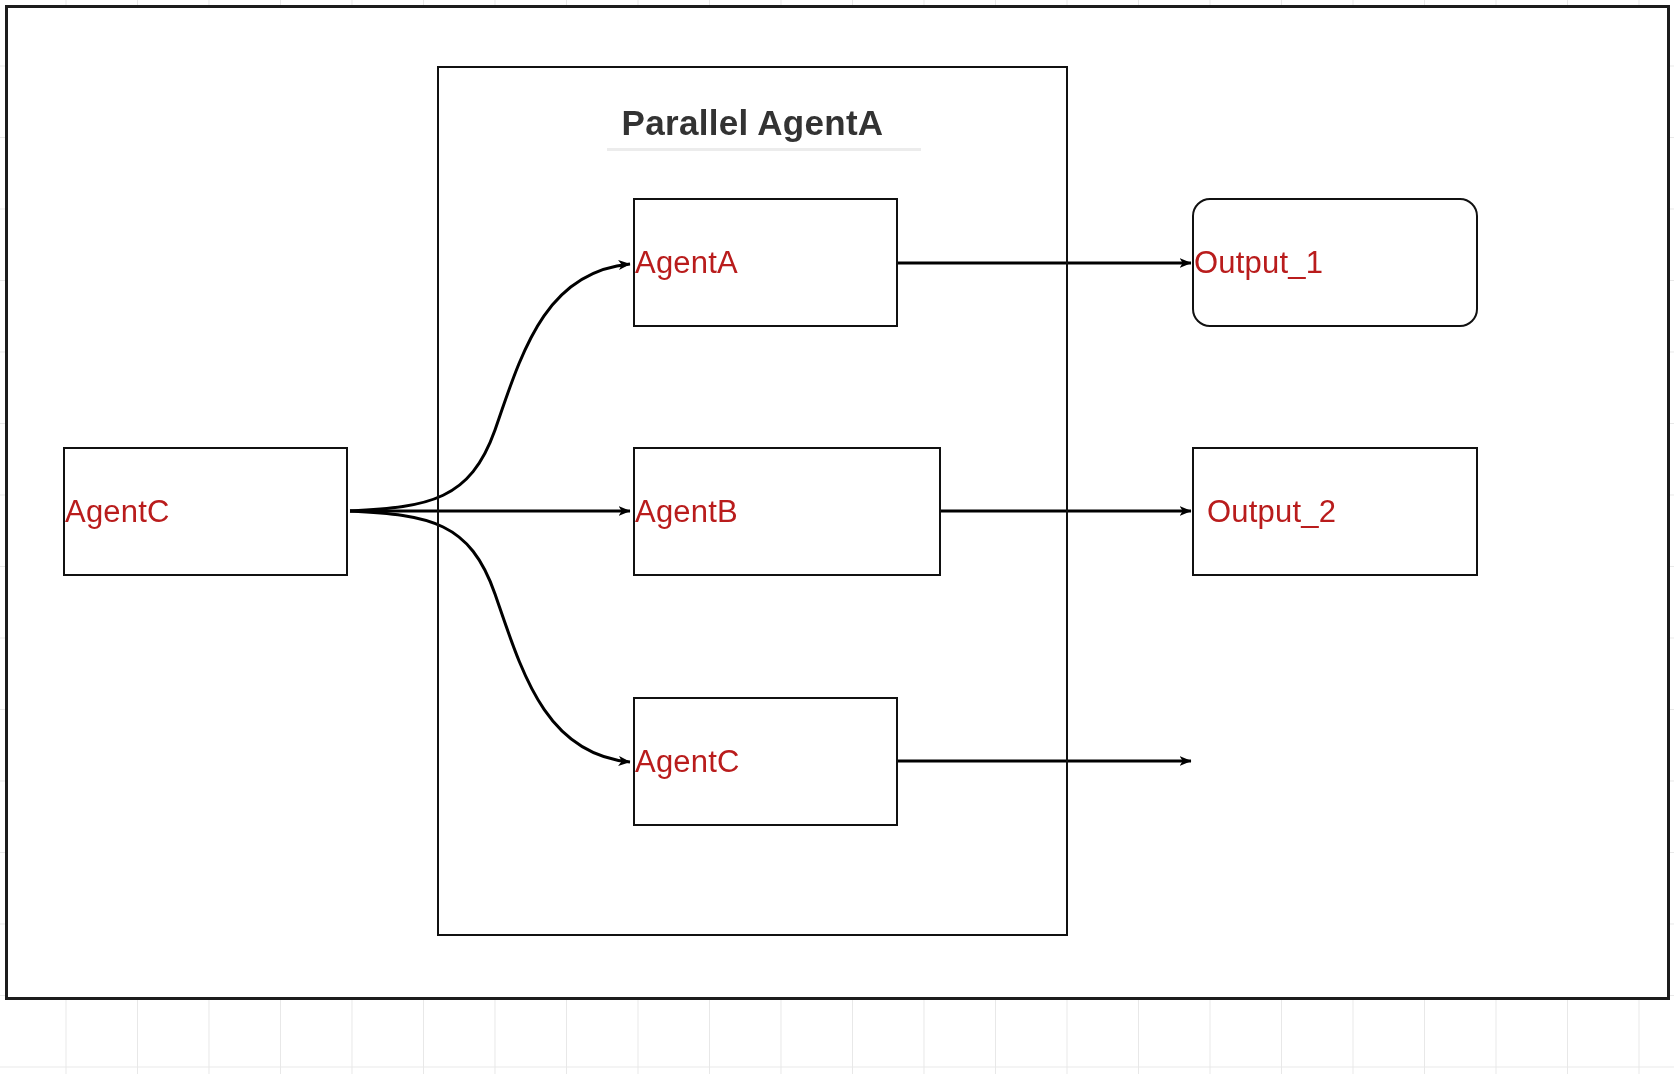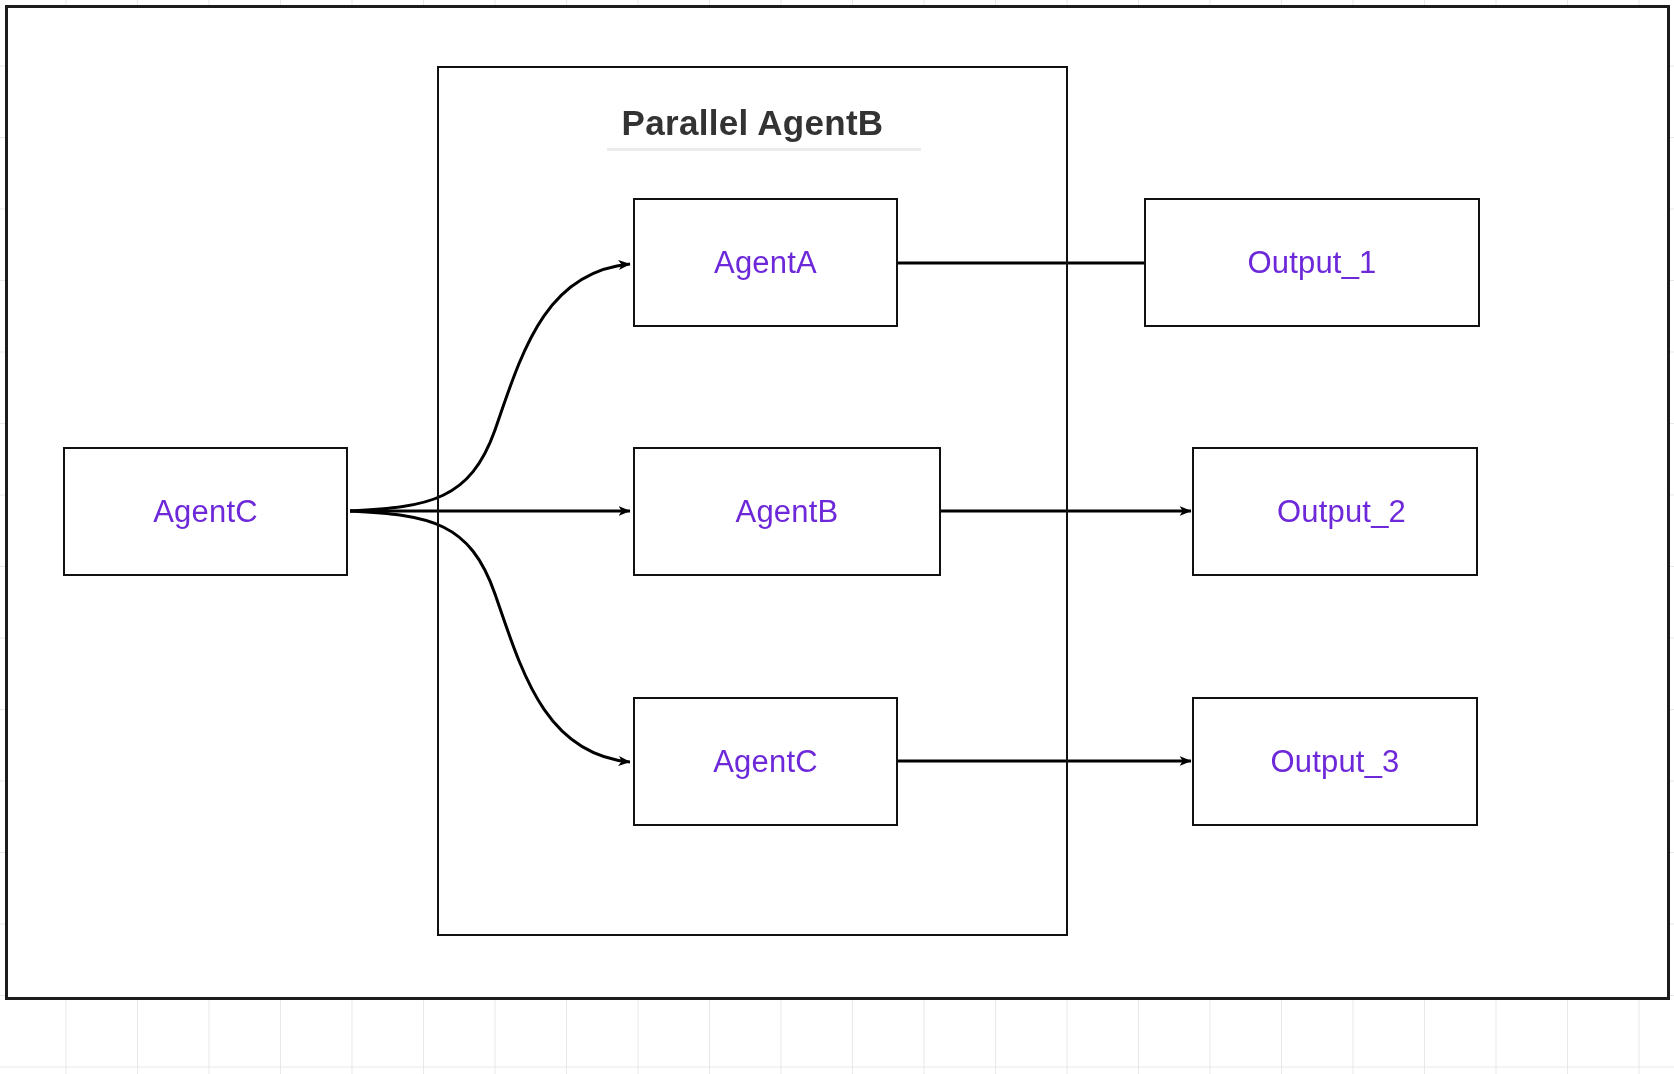--- a/index.html
+++ b/index.html
@@ -46,22 +46,21 @@
     height: 1074px;
     pointer-events: none;
   }
   .node {
     position: absolute;
     box-sizing: border-box;
     background: #ffffff;
     border: 2px solid #111111;
     display: flex;
     align-items: center;
-    justify-content: center;
-    color: #6d28d9;
+    color: #b91c1c;
     font-size: 31px;
     font-weight: 400;
     letter-spacing: 0.2px;
   }
   .group-box {
     position: absolute;
     box-sizing: border-box;
     background: transparent;
     border: 2px solid #111111;
   }
@@ -103,44 +102,41 @@
     <path d="M 350,511 C 430,515 470,522 495,594 C 522,672 545,754 630,762" fill="none" stroke="#000000" stroke-width="3" marker-end="url(#arrow)"></path>
 
     <line x1="898" y1="263" x2="1191" y2="263" stroke="#000000" stroke-width="3" marker-end="url(#arrow)"></line>
 
     <line x1="898" y1="511" x2="1191" y2="511" stroke="#000000" stroke-width="3" marker-end="url(#arrow)"></line>
 
     <line x1="898" y1="761" x2="1191" y2="761" stroke="#000000" stroke-width="3" marker-end="url(#arrow)"></line>
   </svg>
 
   <div class="group-box" style="left:437px; top:66px; width:631px; height:870px;"></div>
-  <div class="group-title" style="left:455px; top:103px; width:595px;">Parallel AgentB</div>
+  <div class="group-title" style="left:455px; top:103px; width:595px;">Parallel AgentA</div>
   <div class="group-title-rule" style="left:607px; top:148px; width:314px;"></div>
 
   <div class="node" style="left:63px; top:447px; width:285px; height:129px;">
     <span>AgentC</span>
   </div>
 
   <div class="node" style="left:633px; top:198px; width:265px; height:129px;">
     <span>AgentA</span>
   </div>
 
   <div class="node" style="left:633px; top:447px; width:308px; height:129px;">
     <span>AgentB</span>
   </div>
 
   <div class="node" style="left:633px; top:697px; width:265px; height:129px;">
     <span>AgentC</span>
   </div>
 
-  <div class="node" style="left:1144px; top:198px; width:336px; height:129px;">
+  <div class="node" style="left:1192px; top:198px; width:286px; height:129px;border-radius:18px;">
     <span>Output_1</span>
   </div>
 
   <div class="node" style="left:1192px; top:447px; width:286px; height:129px;padding-left:13px;">
     <span>Output_2</span>
   </div>
 
-  <div class="node" style="left:1192px; top:697px; width:286px; height:129px;">
-    <span>Output_3</span>
-  </div>
 
 </div>
 
 </body></html>

